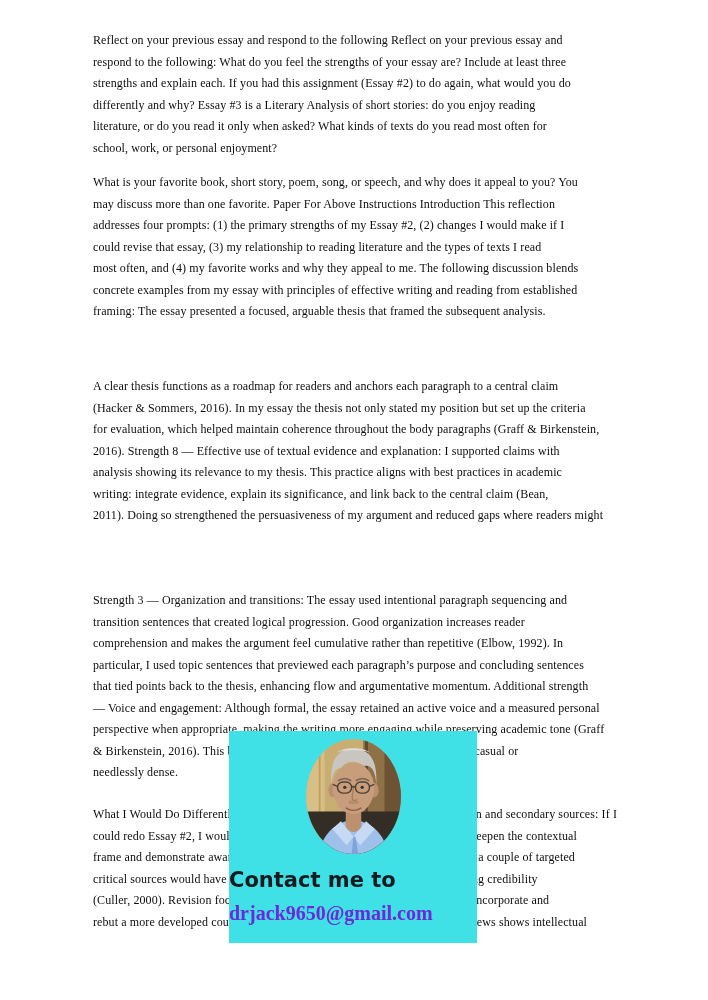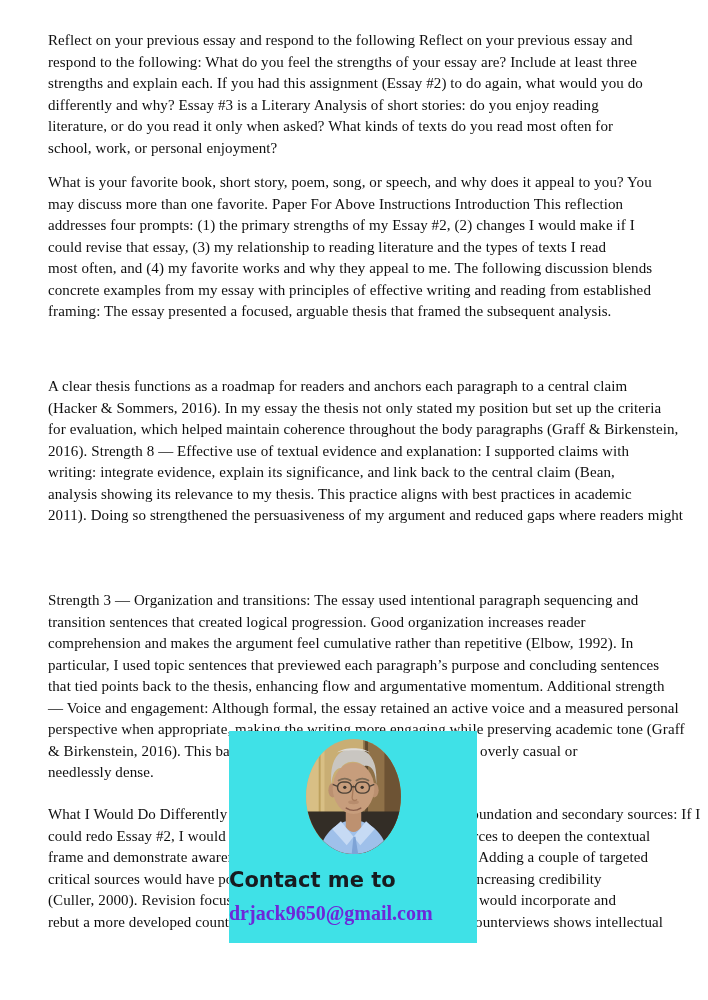--- a/index.html
+++ b/index.html
@@ -9,22 +9,23 @@
     font-family:"Liberation Serif", serif;
   }
   .doc{position:absolute;left:48px;top:0;width:640px;color:#0e0e0e;}
   .para{position:absolute;left:0;width:640px;}
   .p1{top:30px;}
   .p2{top:172px;}
   .p3{top:376px;font-family:Liberation Serif, serif;}
   .p4{top:590px;}
   .p5{top:804px;}
   .ln{
-    font-size:15px;line-height:21.5px;white-space:nowrap;
+    font-size:12px;line-height:21.5px;white-space:nowrap;
     letter-spacing:0.1px;
+    margin-left:45px;
   }
   
   .overlay{
     position:absolute;left:229px;top:731px;width:248px;height:212px;
     background:#3fe1e7;text-align:left;z-index:5;
   }
   .avatar{
     width:97px;height:117px;margin:7px auto 0 auto;
   }
   .avatar svg{display:block;width:97px;height:117px;}
@@ -62,22 +63,22 @@
     <div class="ln">most often, and (4) my favorite works and why they appeal to me. The following discussion blends</div>
     <div class="ln">concrete examples from my essay with principles of effective writing and reading from established</div>
     <div class="ln">framing: The essay presented a focused, arguable thesis that framed the subsequent analysis.</div>
   </div>
 
   <div class="para p3">
     <div class="ln">A clear thesis functions as a roadmap for readers and anchors each paragraph to a central claim</div>
     <div class="ln">(Hacker &amp; Sommers, 2016). In my essay the thesis not only stated my position but set up the criteria</div>
     <div class="ln">for evaluation, which helped maintain coherence throughout the body paragraphs (Graff &amp; Birkenstein,</div>
     <div class="ln">2016). Strength 8 — Effective use of textual evidence and explanation: I supported claims with</div>
+    <div class="ln">analysis showing its relevance to my thesis. This practice aligns with best practices in academic</div>
     <div class="ln">writing: integrate evidence, explain its significance, and link back to the central claim (Bean,</div>
-    <div class="ln">analysis showing its relevance to my thesis. This practice aligns with best practices in academic</div>
     <div class="ln">2011). Doing so strengthened the persuasiveness of my argument and reduced gaps where readers might</div>
   </div>
 
   <div class="para p4">
     <div class="ln">Strength 3 — Organization and transitions: The essay used intentional paragraph sequencing and</div>
     <div class="ln">transition sentences that created logical progression. Good organization increases reader</div>
     <div class="ln">comprehension and makes the argument feel cumulative rather than repetitive (Elbow, 1992). In</div>
     <div class="ln">particular, I used topic sentences that previewed each paragraph’s purpose and concluding sentences</div>
     <div class="ln">that tied points back to the thesis, enhancing flow and argumentative momentum. Additional strength</div>
     <div class="ln">— Voice and engagement: Although formal, the essay retained an active voice and a measured personal</div>

